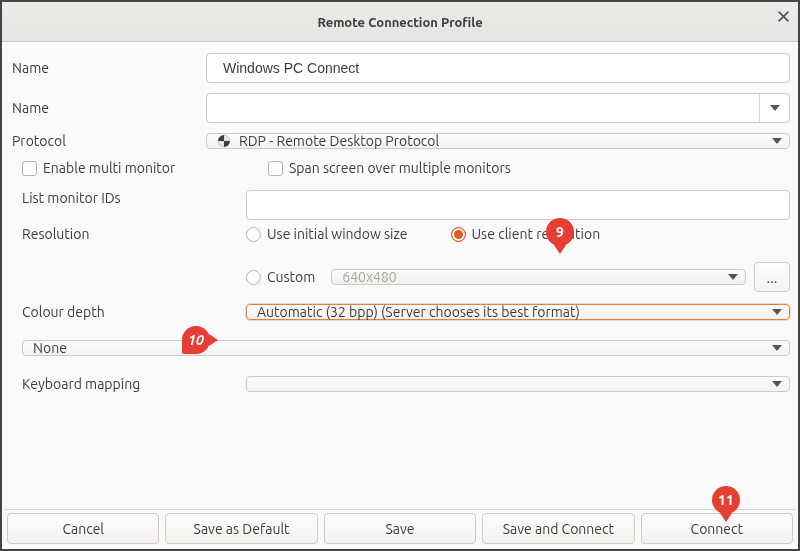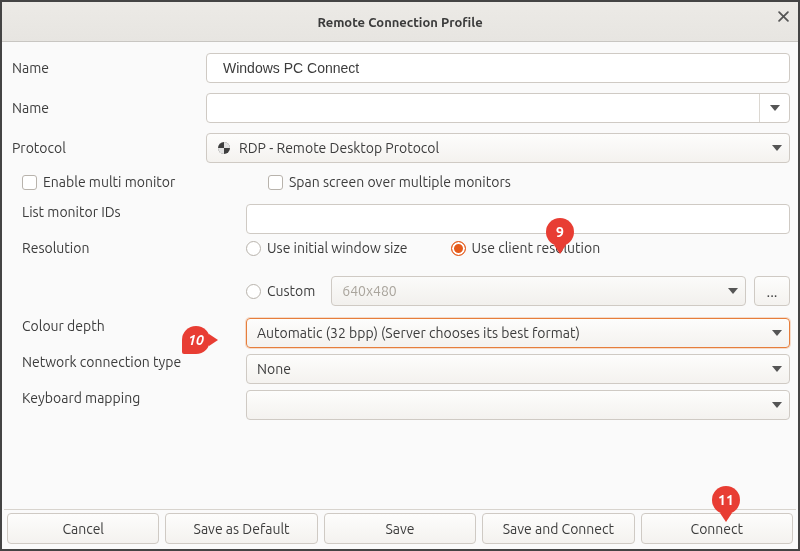--- a/index.html
+++ b/index.html
@@ -98,21 +98,21 @@
     border-left: 1px solid #dcd8d2;
     display: flex; align-items: center; justify-content: center;
   }
   .combo .combo-arrow svg, .select .sel-arrow svg { width: 10px; height: 6px; fill: #555; }
 
   
   .select {
     display: flex;
     align-items: center;
     width: 100%;
-    height: 30px;
+    height: 16px;
     border: 1px solid #cfcac4;
     border-radius: 4px;
     background: linear-gradient(#fdfdfc, #f4f2ef);
     padding-left: 10px;
     cursor: pointer;
     color: #3c3c3c;
   }
   .select.highlight { border-color: #e67e3c; box-shadow: 0 0 0 1px rgba(230,126,60,.25); }
   .select .sel-text { flex: 1; }
   .select .sel-icon { margin-right: 8px; display: flex; }
@@ -390,21 +390,20 @@
         <span class="sel-arrow">
           <svg viewBox="0 0 10 6">
               <path d="M0 0 L5 6 L10 0 Z"></path>
             </svg>
         </span>
       </div>
     </div>
   </div>
 
   <div class="sub-row">
-    <div class="sub-label">Network connection type</div>
     <div class="sub-field">
       <div class="select">
         <span class="sel-text">None</span>
         <span class="sel-arrow">
           <svg viewBox="0 0 10 6">
               <path d="M0 0 L5 6 L10 0 Z"></path>
             </svg>
         </span>
       </div>
     </div>

